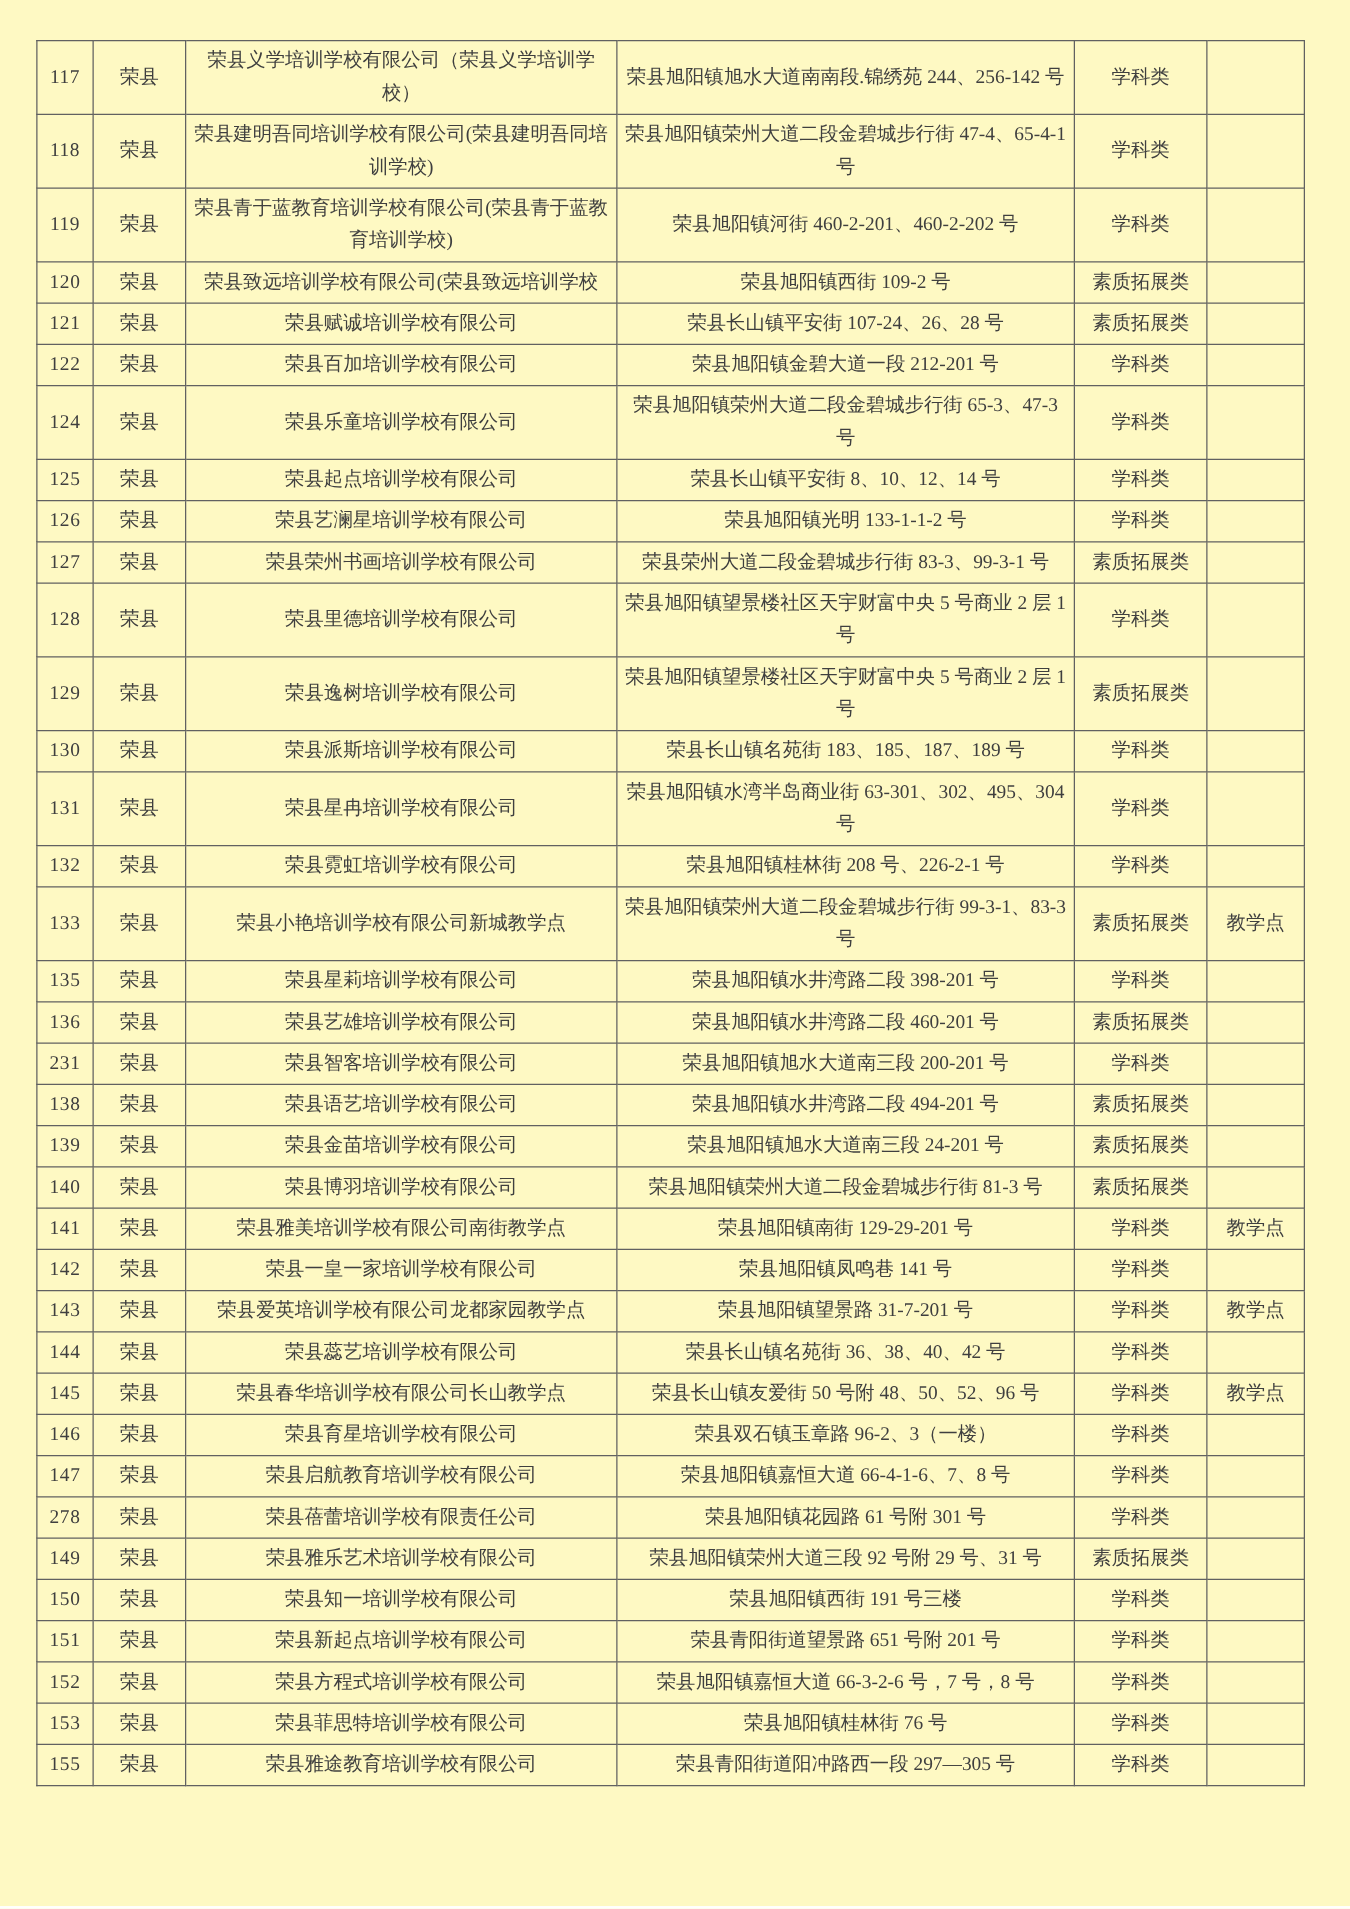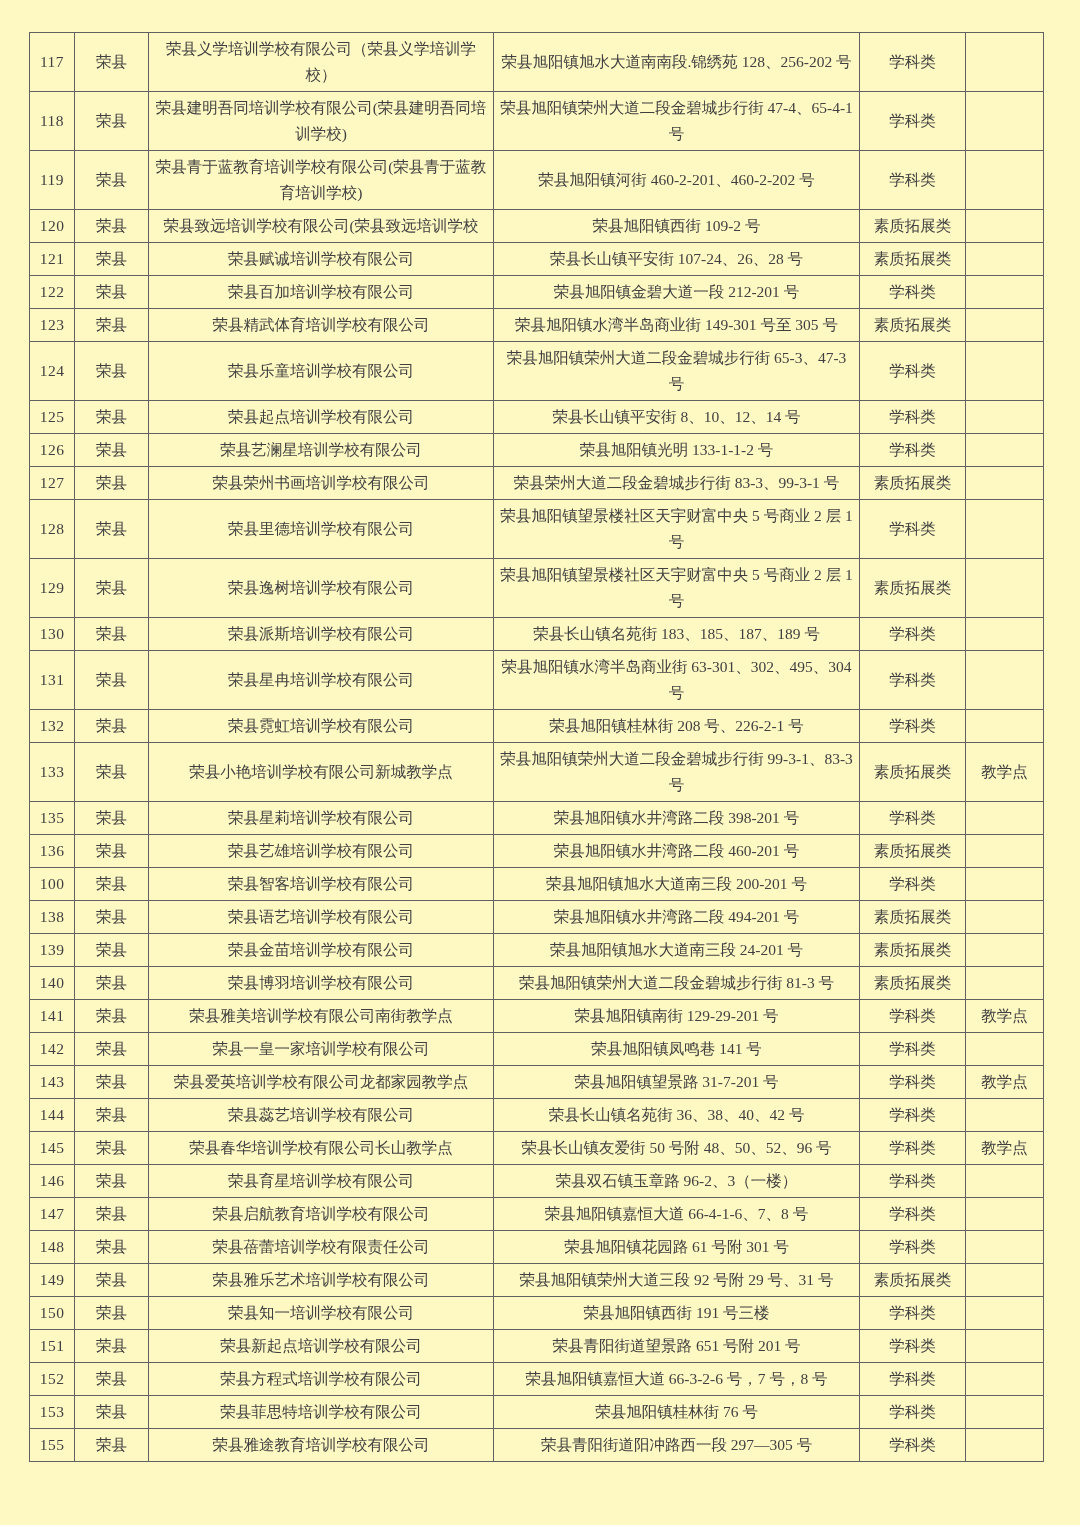--- a/index.html
+++ b/index.html
@@ -52,21 +52,21 @@
       <col style="width:345px">
       <col style="width:366px">
       <col style="width:106px">
       <col style="width:78px">
     </colgroup>
     <tbody id="table-body">
         <tr>
           <td class="c-num">117</td>
           <td class="c-county">荣县</td>
           <td class="c-name">荣县义学培训学校有限公司（荣县义学培训学校）</td>
-          <td class="c-addr">荣县旭阳镇旭水大道南南段.锦绣苑 128、256-202 号</td>
+          <td class="c-addr">荣县旭阳镇旭水大道南南段.锦绣苑 244、256-142 号</td>
           <td class="c-cat">学科类</td>
           <td class="c-note"></td>
         </tr>
         <tr>
           <td class="c-num">118</td>
           <td class="c-county">荣县</td>
           <td class="c-name">荣县建明吾同培训学校有限公司(荣县建明吾同培训学校)</td>
           <td class="c-addr">荣县旭阳镇荣州大道二段金碧城步行街 47-4、65-4-1 号</td>
           <td class="c-cat">学科类</td>
           <td class="c-note"></td>
@@ -97,28 +97,20 @@
         </tr>
         <tr>
           <td class="c-num">122</td>
           <td class="c-county">荣县</td>
           <td class="c-name">荣县百加培训学校有限公司</td>
           <td class="c-addr">荣县旭阳镇金碧大道一段 212-201 号</td>
           <td class="c-cat">学科类</td>
           <td class="c-note"></td>
         </tr>
         <tr>
-          <td class="c-num">123</td>
-          <td class="c-county">荣县</td>
-          <td class="c-name">荣县精武体育培训学校有限公司</td>
-          <td class="c-addr">荣县旭阳镇水湾半岛商业街 149-301 号至 305 号</td>
-          <td class="c-cat">素质拓展类</td>
-          <td class="c-note"></td>
-        </tr>
-        <tr>
           <td class="c-num">124</td>
           <td class="c-county">荣县</td>
           <td class="c-name">荣县乐童培训学校有限公司</td>
           <td class="c-addr">荣县旭阳镇荣州大道二段金碧城步行街 65-3、47-3 号</td>
           <td class="c-cat">学科类</td>
           <td class="c-note"></td>
         </tr>
         <tr>
           <td class="c-num">125</td>
           <td class="c-county">荣县</td>
@@ -201,21 +193,21 @@
         </tr>
         <tr>
           <td class="c-num">136</td>
           <td class="c-county">荣县</td>
           <td class="c-name">荣县艺雄培训学校有限公司</td>
           <td class="c-addr">荣县旭阳镇水井湾路二段 460-201 号</td>
           <td class="c-cat">素质拓展类</td>
           <td class="c-note"></td>
         </tr>
         <tr>
-          <td class="c-num">100</td>
+          <td class="c-num">231</td>
           <td class="c-county">荣县</td>
           <td class="c-name">荣县智客培训学校有限公司</td>
           <td class="c-addr">荣县旭阳镇旭水大道南三段 200-201 号</td>
           <td class="c-cat">学科类</td>
           <td class="c-note"></td>
         </tr>
         <tr>
           <td class="c-num">138</td>
           <td class="c-county">荣县</td>
           <td class="c-name">荣县语艺培训学校有限公司</td>
@@ -289,21 +281,21 @@
         </tr>
         <tr>
           <td class="c-num">147</td>
           <td class="c-county">荣县</td>
           <td class="c-name">荣县启航教育培训学校有限公司</td>
           <td class="c-addr">荣县旭阳镇嘉恒大道 66-4-1-6、7、8 号</td>
           <td class="c-cat">学科类</td>
           <td class="c-note"></td>
         </tr>
         <tr>
-          <td class="c-num">148</td>
+          <td class="c-num">278</td>
           <td class="c-county">荣县</td>
           <td class="c-name">荣县蓓蕾培训学校有限责任公司</td>
           <td class="c-addr">荣县旭阳镇花园路 61 号附 301 号</td>
           <td class="c-cat">学科类</td>
           <td class="c-note"></td>
         </tr>
         <tr>
           <td class="c-num">149</td>
           <td class="c-county">荣县</td>
           <td class="c-name">荣县雅乐艺术培训学校有限公司</td>

